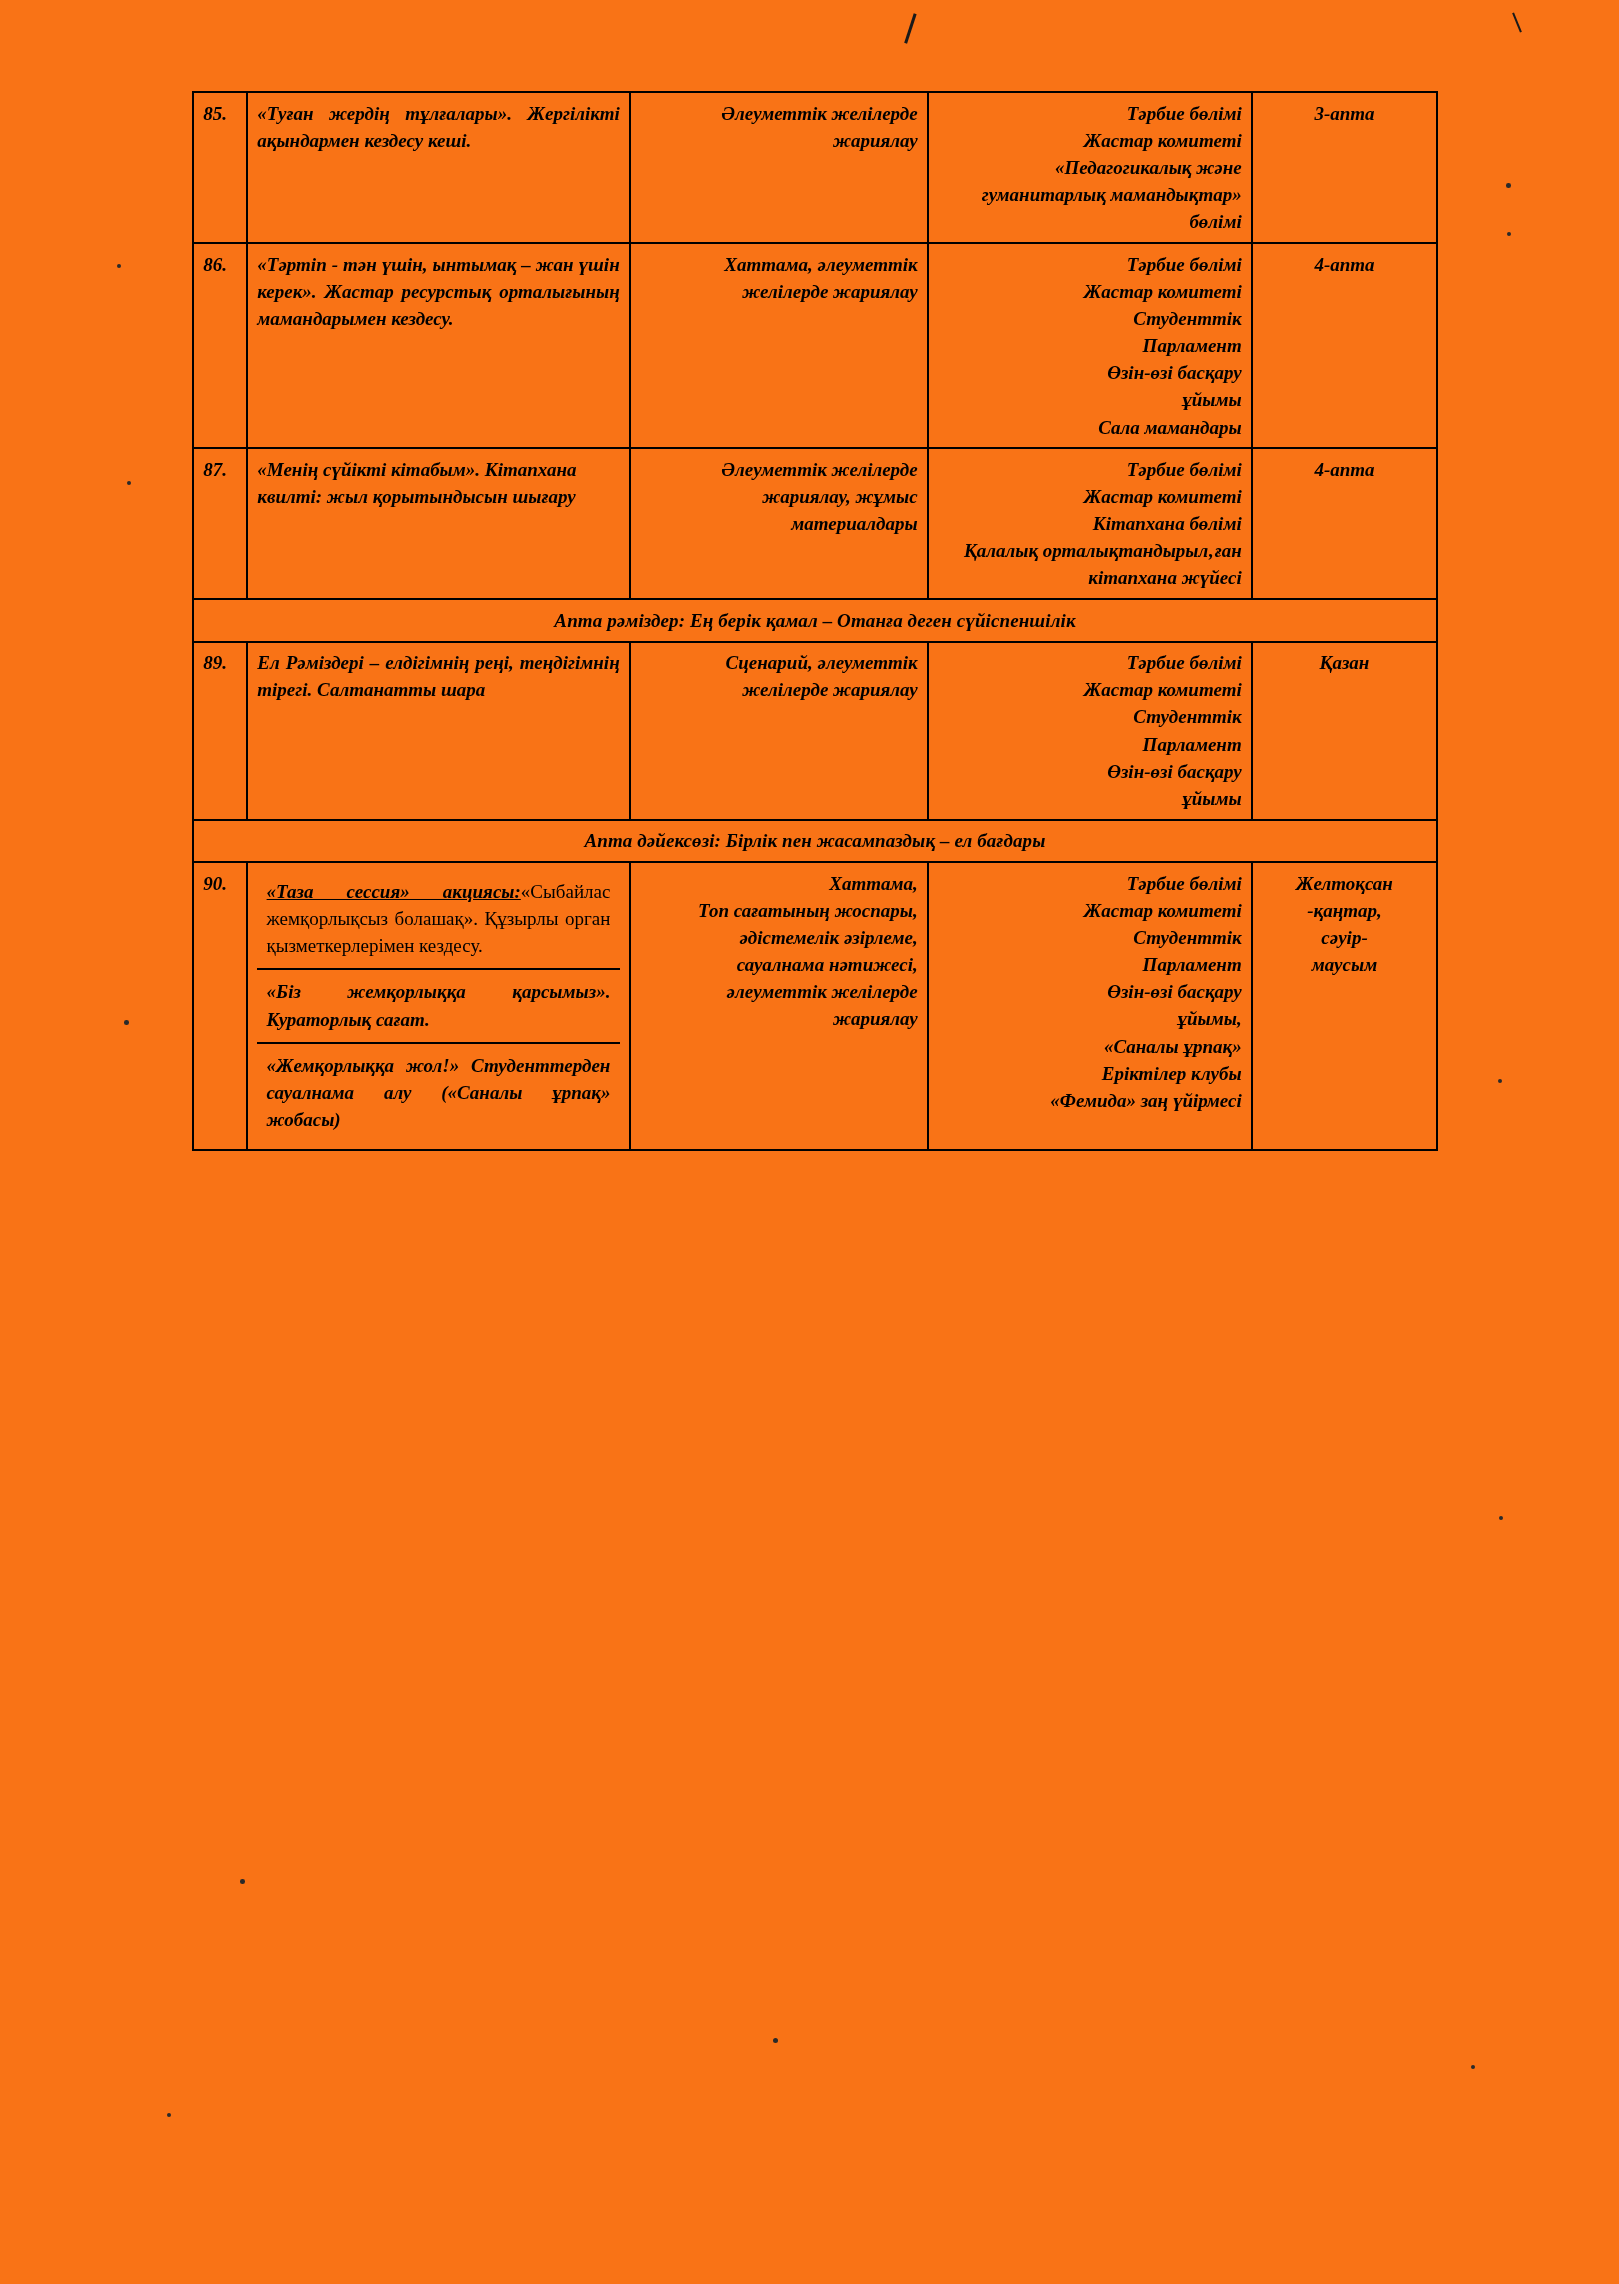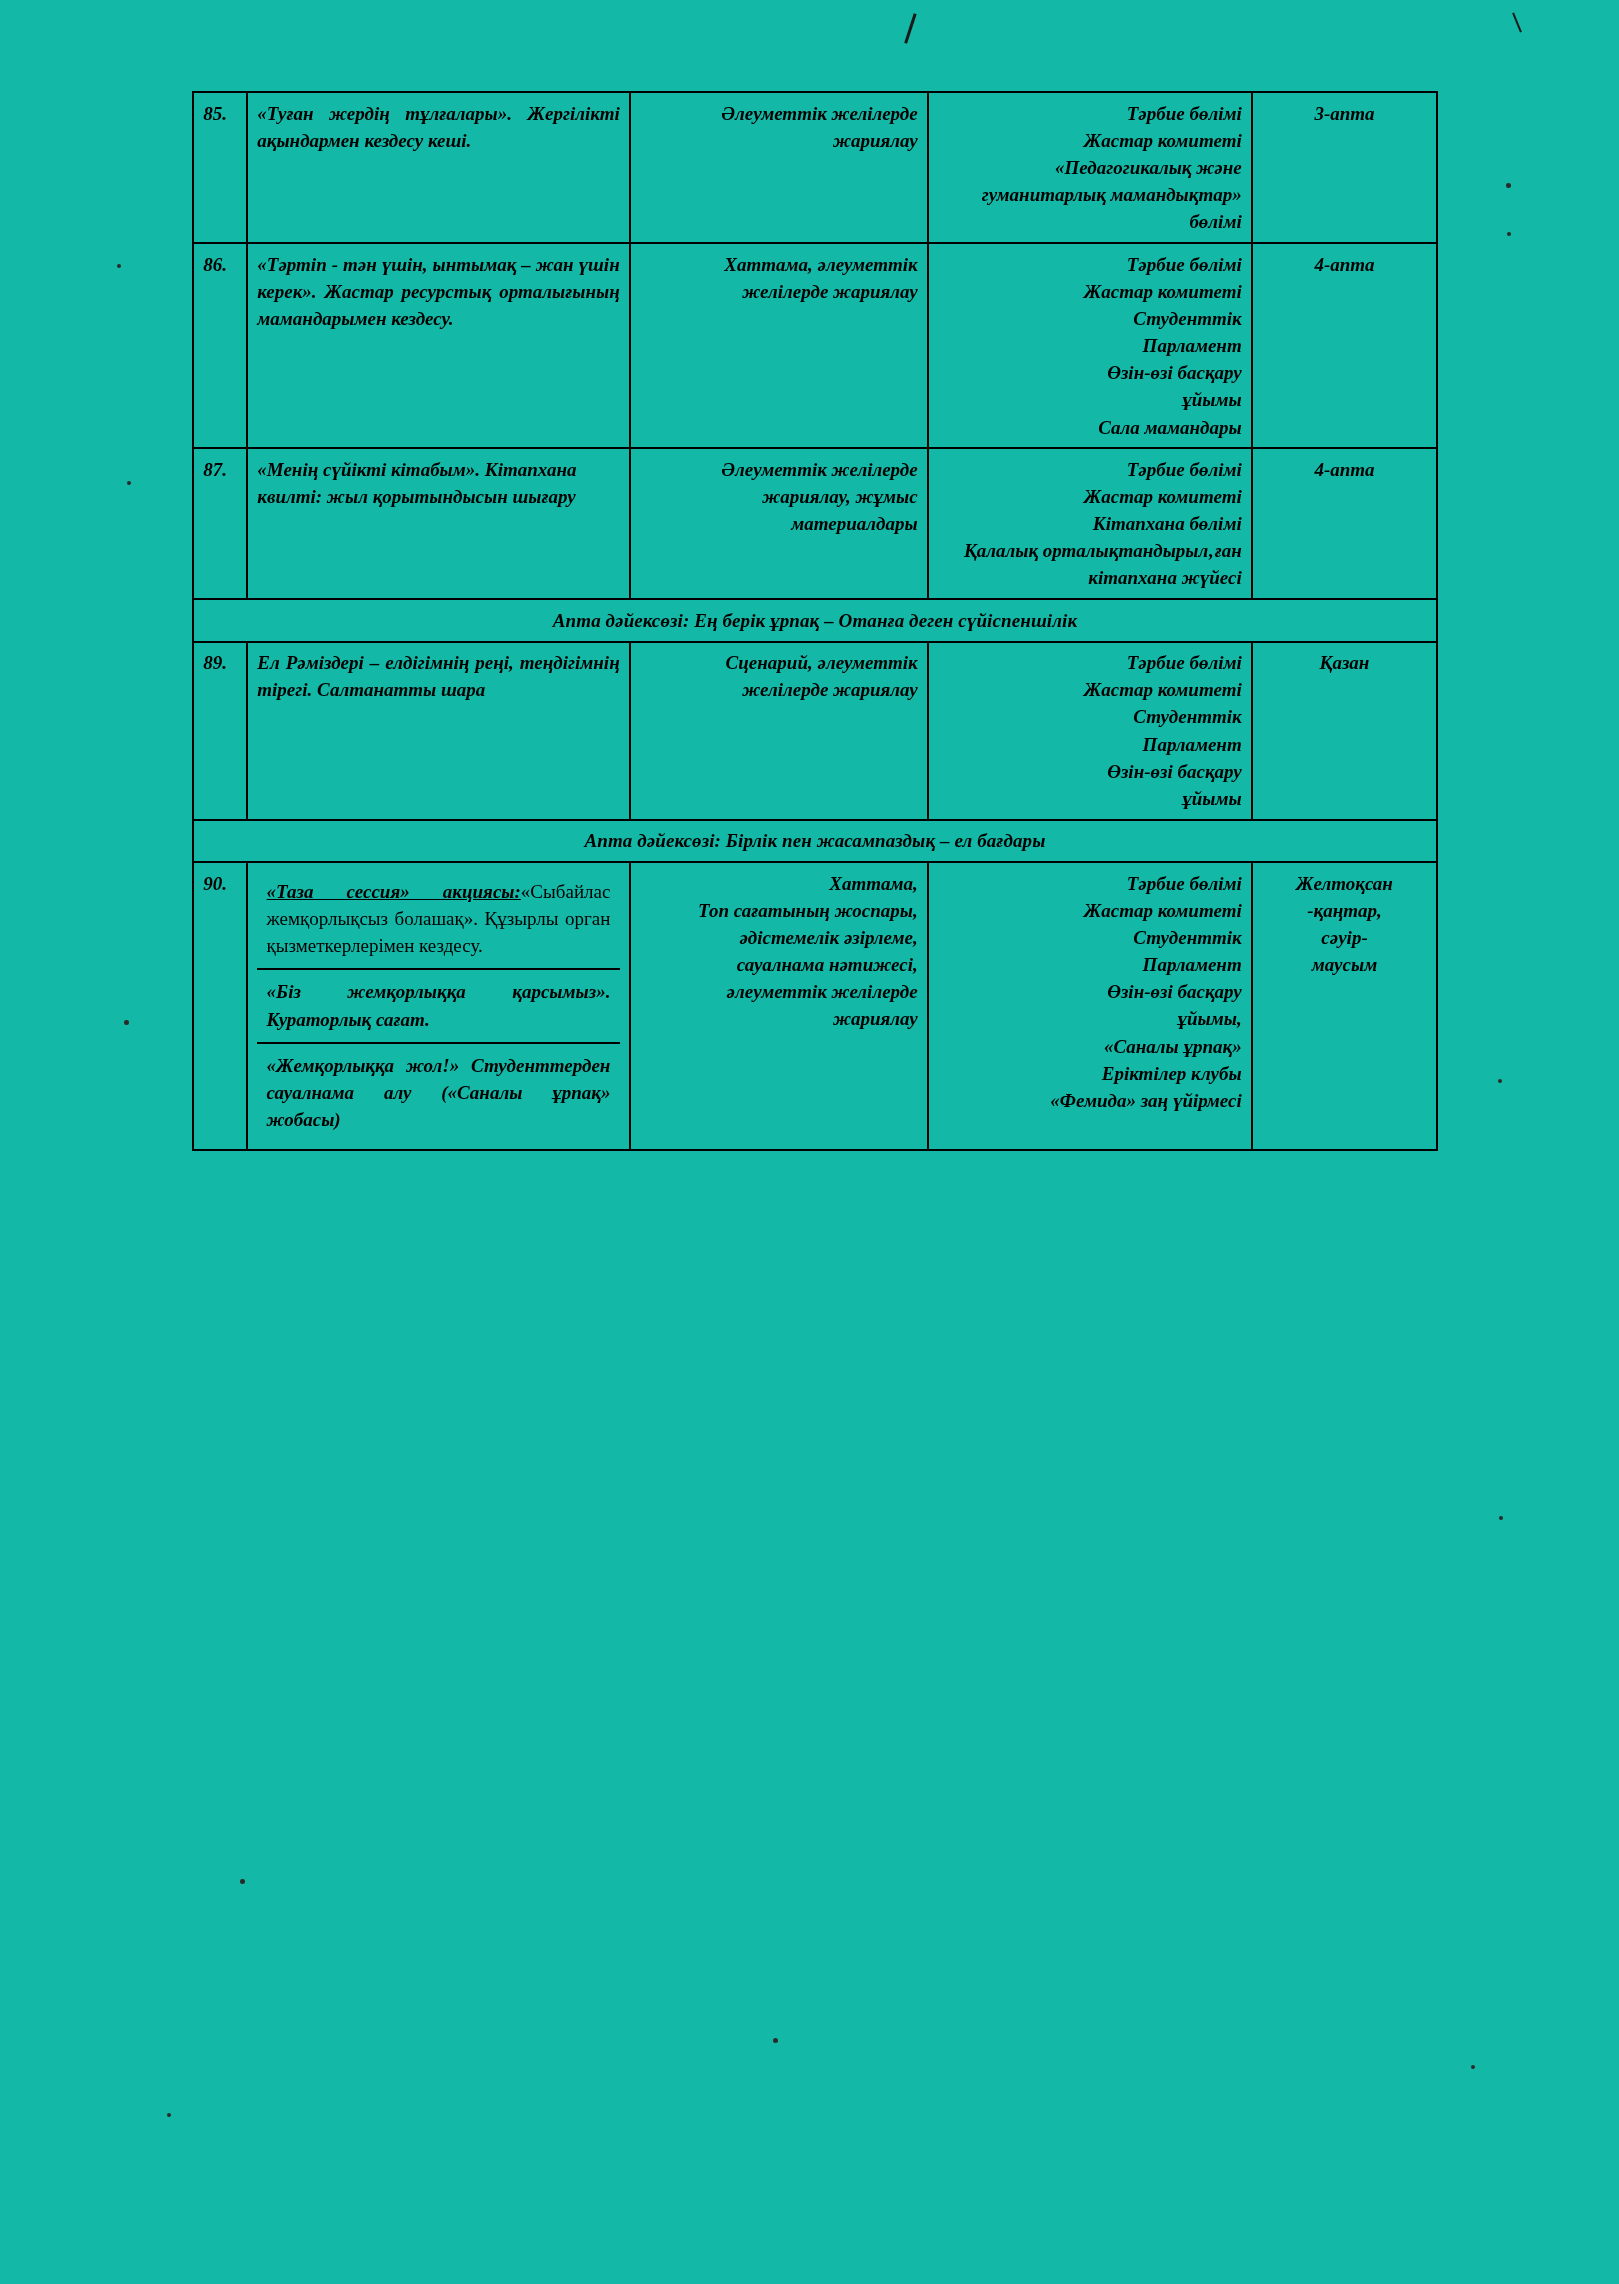--- a/index.html
+++ b/index.html
@@ -12,21 +12,21 @@
     height: 2284px;
     font-family: "Liberation Serif", "DejaVu Serif", serif;
     color: #000000;
     position: relative;
     overflow: hidden;
   }
   .page {
     position: relative;
     width: 1620px;
     height: 2284px;
-    background: #14b8a6;
+    background: #f97316;
     text-decoration: underline;
   }
   
   .speck {
     position: absolute;
     background: #2a2a2a;
     border-radius: 50%;
   }
   .tick-mark {
     position: absolute;
@@ -164,21 +164,21 @@
       <tr>
         <td class="num">87.</td>
         <td class="activity nojust">«Менің сүйікті кітабым». Кітапхана квилті: жыл қорытындысын шығару</td>
         <td class="result">Әлеуметтік желілерде жариялау, жұмыс материалдары</td>
         <td class="responsible">Тәрбие бөлімі<br>Жастар комитеті<br>Кітапхана бөлімі<br>Қалалық орталықтандырыл‚ған кітапхана жүйесі</td>
         <td class="timing">4-апта</td>
       </tr>
 
 
       <tr>
-        <td class="banner" colspan="5">Апта дәйексөзі: Ең берік ұрпақ – Отанға деген сүйіспеншілік</td>
+        <td class="banner" colspan="5">Апта рәміздер: Ең берік қамал – Отанға деген сүйіспеншілік</td>
       </tr>
 
 
       <tr>
         <td class="num">89.</td>
         <td class="activity">Ел Рәміздері – елдігімнің реңі, теңдігімнің тірегі. Салтанатты шара</td>
         <td class="result">Сценарий, әлеуметтік желілерде жариялау</td>
         <td class="responsible">Тәрбие бөлімі<br>Жастар комитеті<br>Студенттік<br>Парламент<br>Өзін-өзі басқару<br>ұйымы</td>
         <td class="timing">Қазан</td>
       </tr>

